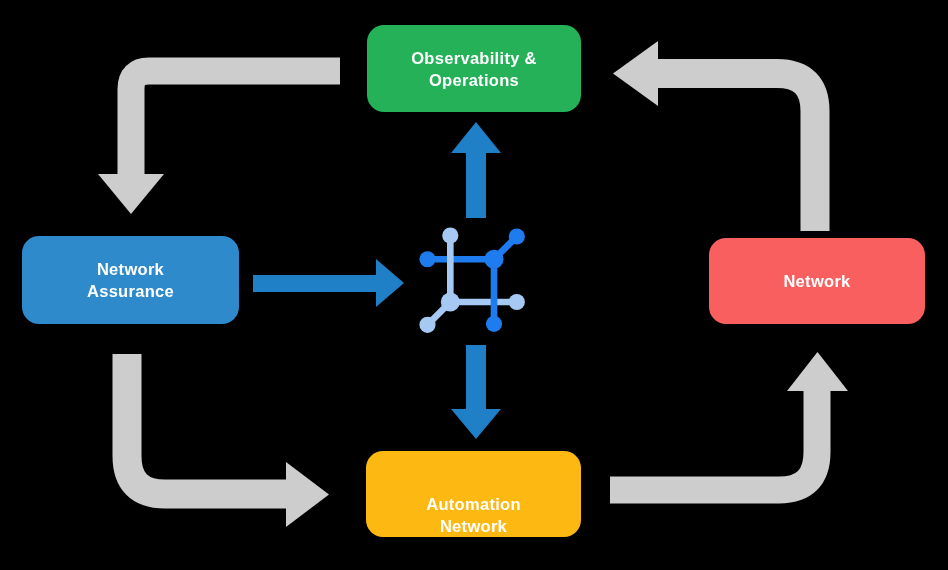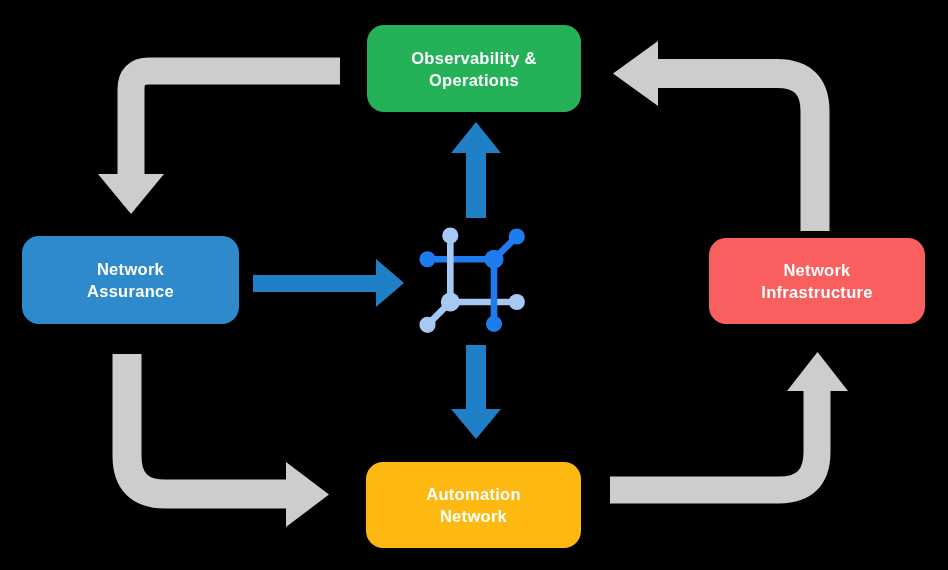--- a/index.html
+++ b/index.html
@@ -10,21 +10,21 @@
   .layer{position:absolute;left:0;top:0;width:948px;height:570px;}
   .node{
     position:absolute;border-radius:17px;color:#fff;
     display:flex;flex-direction:column;align-items:center;justify-content:center;
     font-size:16.5px;font-weight:600;letter-spacing:.3px;line-height:22px;text-align:center;
   }
   .node span{display:block;}
   .node-observability{left:367px;top:25px;width:214px;height:87px;}
   .node-operations{left:22px;top:236px;width:217px;height:88px;}
   .node-infrastructure{left:709px;top:238px;width:216px;height:86px;}
-  .node-automation{left:366px;top:462px;width:215px;height:86px;}
+  .node-automation{left:366px;top:451px;width:215px;height:86px;justify-content:flex-end;}
   .gray-arrow path{stroke:#CDCDCD;fill:none;}
   .gray-arrow polygon{fill:#CDCDCD;}
   .blue-arrow rect,.blue-arrow polygon{fill:#1F7FC7;}
   .icon-dark{stroke:#1E7CEE;}
   .icon-light{stroke:#A6C9F3;}
   .icon-dark-f{fill:#1E7CEE;}
   .icon-light-f{fill:#A6C9F3;}
 </style>
 </head>
 <body>
@@ -89,21 +89,20 @@
     <span>Operations</span>
   </div>
 
   <div class="node node-operations" style="background-color: rgb(46, 138, 202);">
     <span>Network</span>
     <span>Assurance</span>
   </div>
 
   <div class="node node-infrastructure" style="background-color: rgb(249, 95, 95);">
     <span>Network</span>
-    <span>Infrastructure</span>
   </div>
 
   <div class="node node-automation" style="background-color: rgb(253, 185, 18);">
     <span>Automation</span>
     <span>Network</span>
   </div>
 
 </div>
 
 </body></html>

